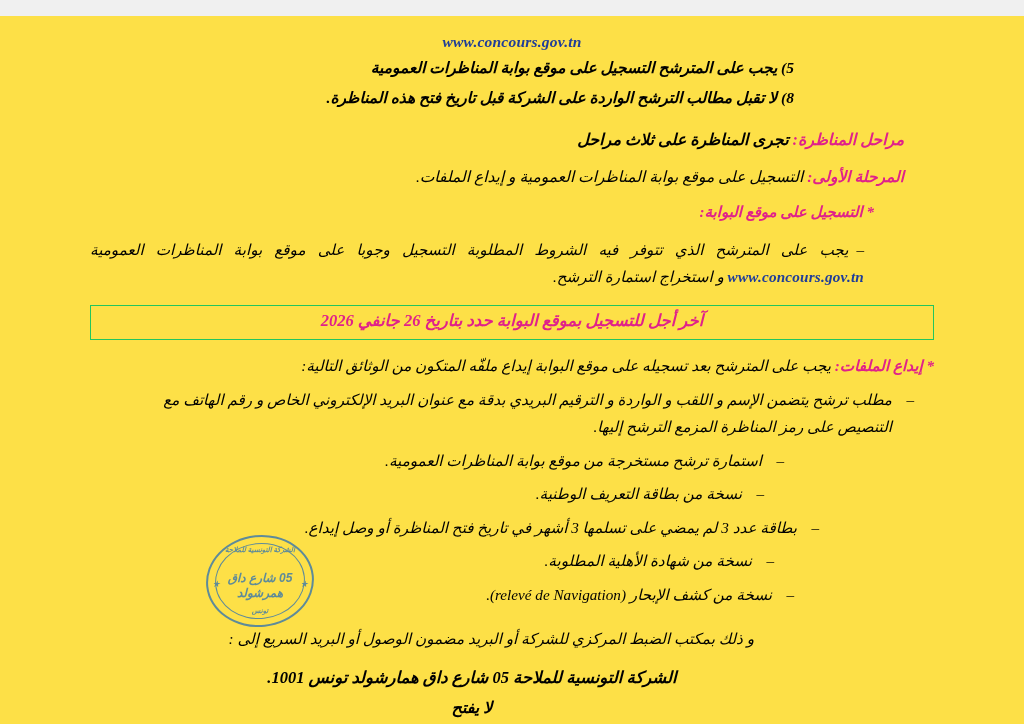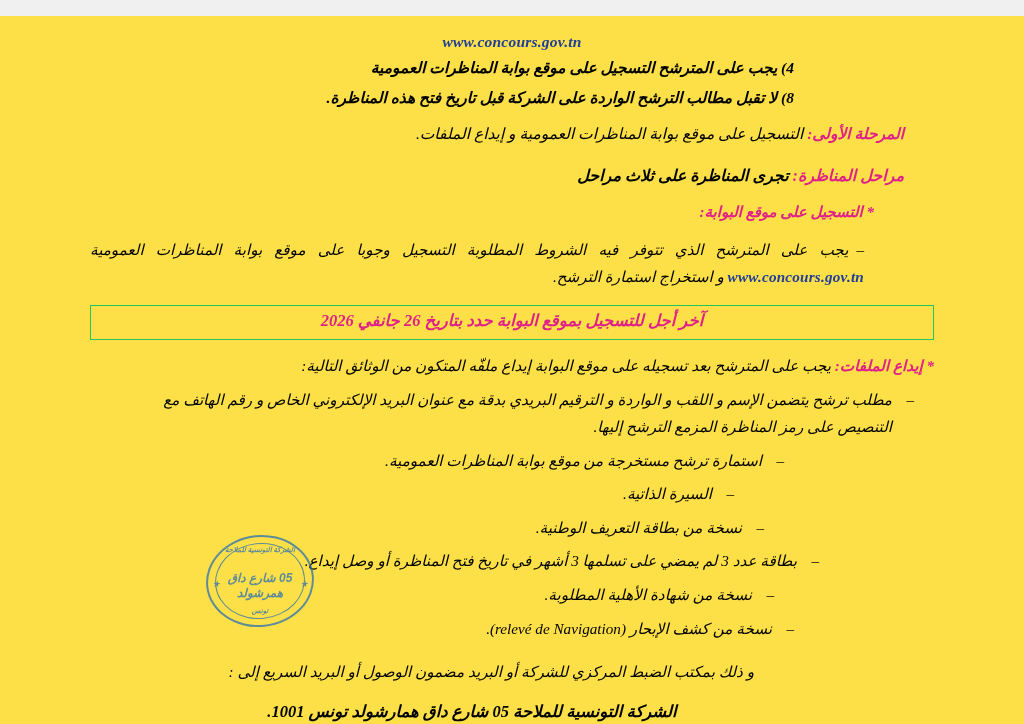--- a/index.html
+++ b/index.html
@@ -201,31 +201,31 @@
 </head>
 <body>
 
 <div class="page">
   <div class="content">
 
     <div class="line link-line">
       <span class="blue-link">www.concours.gov.tn</span>
     </div>
 
-    <div class="line item-6 bold">4) يجب على المترشح التسجيل على موقع بوابة المناظرات العمومية</div>
+    <div class="line item-6 bold">5) يجب على المترشح التسجيل على موقع بوابة المناظرات العمومية</div>
     <div class="line item-7 bold">8) لا تقبل مطالب الترشح الواردة على الشركة قبل تاريخ فتح هذه المناظرة.</div>
+
+    <div class="line stage-head">
+      <span class="magenta">مراحل المناظرة:</span>
+      <span class="bold">تجرى المناظرة على ثلاث مراحل</span>
+    </div>
 
     <div class="line stage-1">
       <span class="magenta">المرحلة الأولى:</span>
       <span>التسجيل على موقع بوابة المناظرات العمومية و إيداع الملفات.</span>
-    </div>
-
-    <div class="line stage-head">
-      <span class="magenta">مراحل المناظرة:</span>
-      <span class="bold">تجرى المناظرة على ثلاث مراحل</span>
     </div>
 
     <div class="line bullet-portal">
       <span class="pink-star">* التسجيل على موقع البوابة:</span>
     </div>
 
     <div class="line dash-para">
       <span class="dash">–</span>
       <span>يجب على المترشح الذي تتوفر فيه الشروط المطلوبة التسجيل وجوبا على موقع بوابة المناظرات العمومية</span>
       <span class="blue-link">www.concours.gov.tn</span>
@@ -237,21 +237,20 @@
     </div>
 
     <div class="line files-head">
       <span class="pink-star">* إيداع الملفات:</span>
       <span>يجب على المترشح بعد تسجيله على موقع البوابة إيداع ملفّه المتكون من الوثائق التالية:</span>
     </div>
 
     <ul class="dash-list">
       <li class="li-1">مطلب ترشح يتضمن الإسم و اللقب و الواردة و الترقيم البريدي بدقة مع عنوان البريد الإلكتروني الخاص و رقم الهاتف مع التنصيص على رمز المناظرة المزمع الترشح إليها.</li>
       <li class="li-indent-1">استمارة ترشح مستخرجة من موقع بوابة المناظرات العمومية.</li>
-      <li class="li-indent-2">السيرة الذاتية.</li>
       <li class="li-indent-3">نسخة من بطاقة التعريف الوطنية.</li>
       <li class="li-indent-4">بطاقة عدد 3 لم يمضي على تسلمها 3 أشهر في تاريخ فتح المناظرة أو وصل إيداع.</li>
       <li class="li-indent-5">نسخة من شهادة الأهلية المطلوبة.</li>
       <li class="li-indent-6">نسخة من كشف الإبحار (relevé de Navigation).</li>
     </ul>
 
     <div class="line address-intro">و ذلك بمكتب الضبط المركزي للشركة أو البريد مضمون الوصول أو البريد السريع  إلى :</div>
 
     <div class="addr-block">
       <div class="addr-line">الشركة التونسية للملاحة 05 شارع داق همارشولد تونس 1001.</div>

